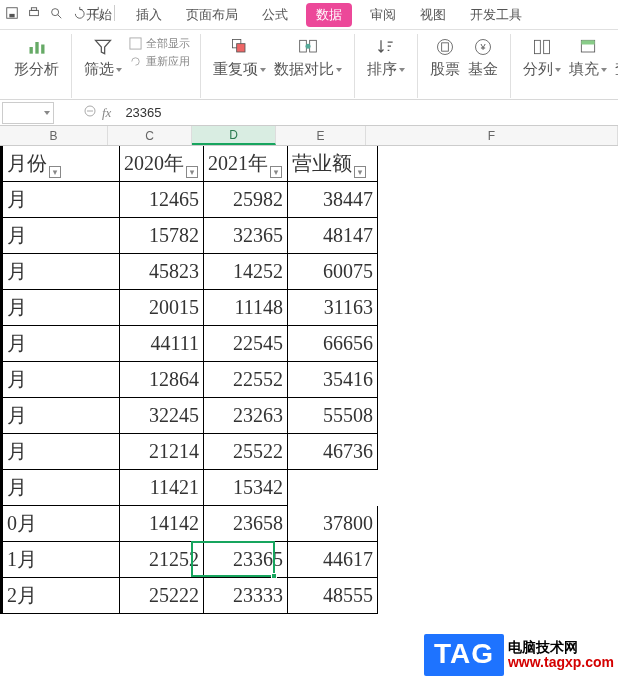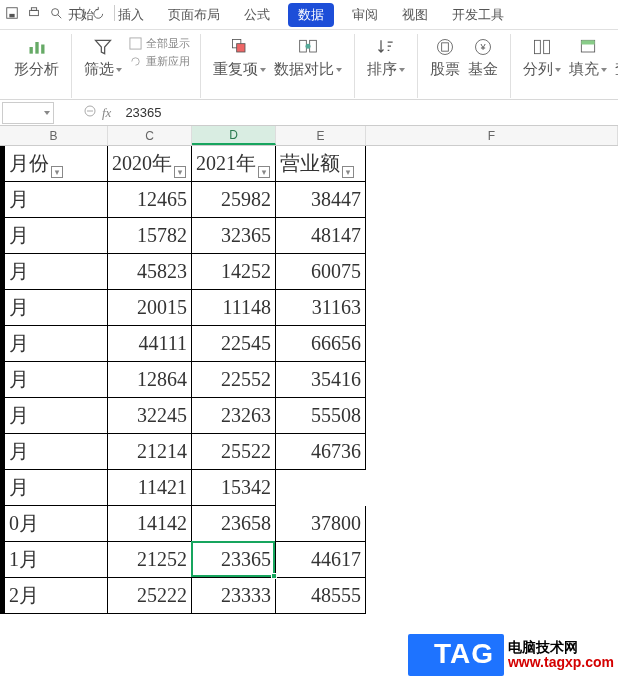--- a/index.html
+++ b/index.html
@@ -11,32 +11,32 @@
     width: 618px;
     height: 682px;
     overflow: hidden;
     position: relative;
   }
   
   .ribbon-tabs {
     display: flex;
     align-items: center;
     height: 30px;
-    padding-left: 62px;
+    padding-left: 80px;
     gap: 12px;
     border-bottom: 1px solid #e0e0e0;
   }
   .ribbon-tabs .tab {
     padding: 4px 6px;
     font-size: 13px;
     color: #555;
     cursor: pointer;
   }
   .ribbon-tabs .tab.active {
-    background: #1d4ed8;
+    background: #ec4899;
     color: #fff;
     border-radius: 4px;
     padding: 3px 10px;
   }
   
   .quick-access {
     position: absolute;
     top: 5px; left: 4px;
     display: flex;
     gap: 6px;
@@ -147,21 +147,21 @@
   .cell {
     border-right:1px solid #000;
     border-bottom:1px solid #000;
     display:flex; align-items:center;
     font-size:20px;
     padding:0 4px;
     font-family: "SimSun","Times New Roman",serif;
   }
   .cell.left { justify-content:flex-start; }
   .cell.right { justify-content:flex-end; }
-  .cell.colB{width:108px; border-left:5px solid #000000;}
+  .cell.colB{width:120px; border-left:3px solid #000000;}
   .cell.colC{width:84px;}
   .cell.colD{width:84px;}
   .cell.colE{width:90px;}
   .cell.colF{flex:1; border:none;}
   
   .row.header .cell { font-size:20px; }
   .filter-btn {
     width:12px; height:12px; border:1px solid #888;
     display:flex;align-items:center;justify-content:center;
     font-size:8px; color:#888; margin-left:2px;
@@ -184,21 +184,21 @@
   
   .overlay-logo {
     position:absolute;
     right:4px; bottom:6px;
     display:flex; align-items:center; gap:4px;
     z-index:10;
   }
   .tag-box {
     background:#1e73ff; color:#fff; font-weight:900;
     font-size:28px; letter-spacing:1px;
-    padding:4px 10px 6px 26px; border-radius:2px;
+    padding:4px 10px 6px 10px; border-radius:2px;
     font-family: Arial, sans-serif;
   }
   .site {
     display:flex; flex-direction:column; line-height:1.05;
     font-weight:bold;
   }
   .site .cn{color:#000000; font-size:14px;}
   .site .url{color:#d40000; font-size:14px;}
 </style>
 </head>

